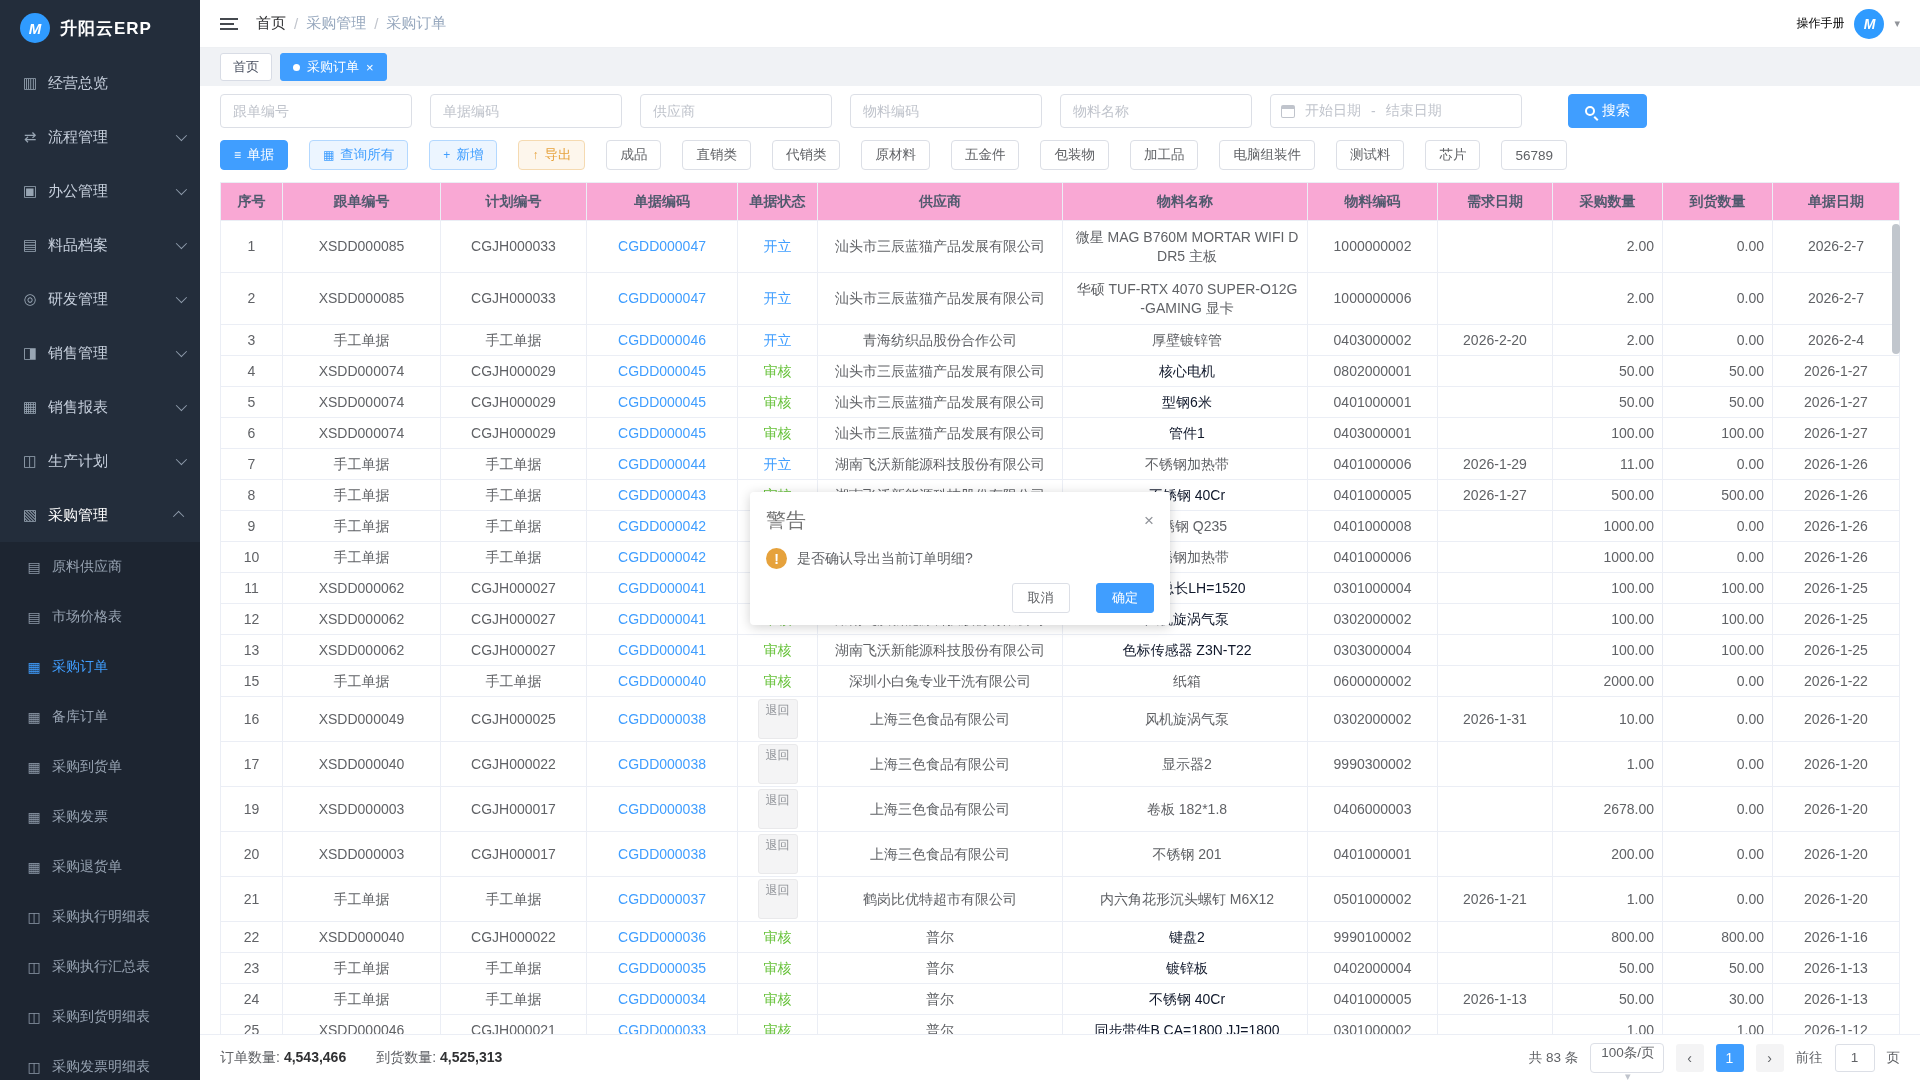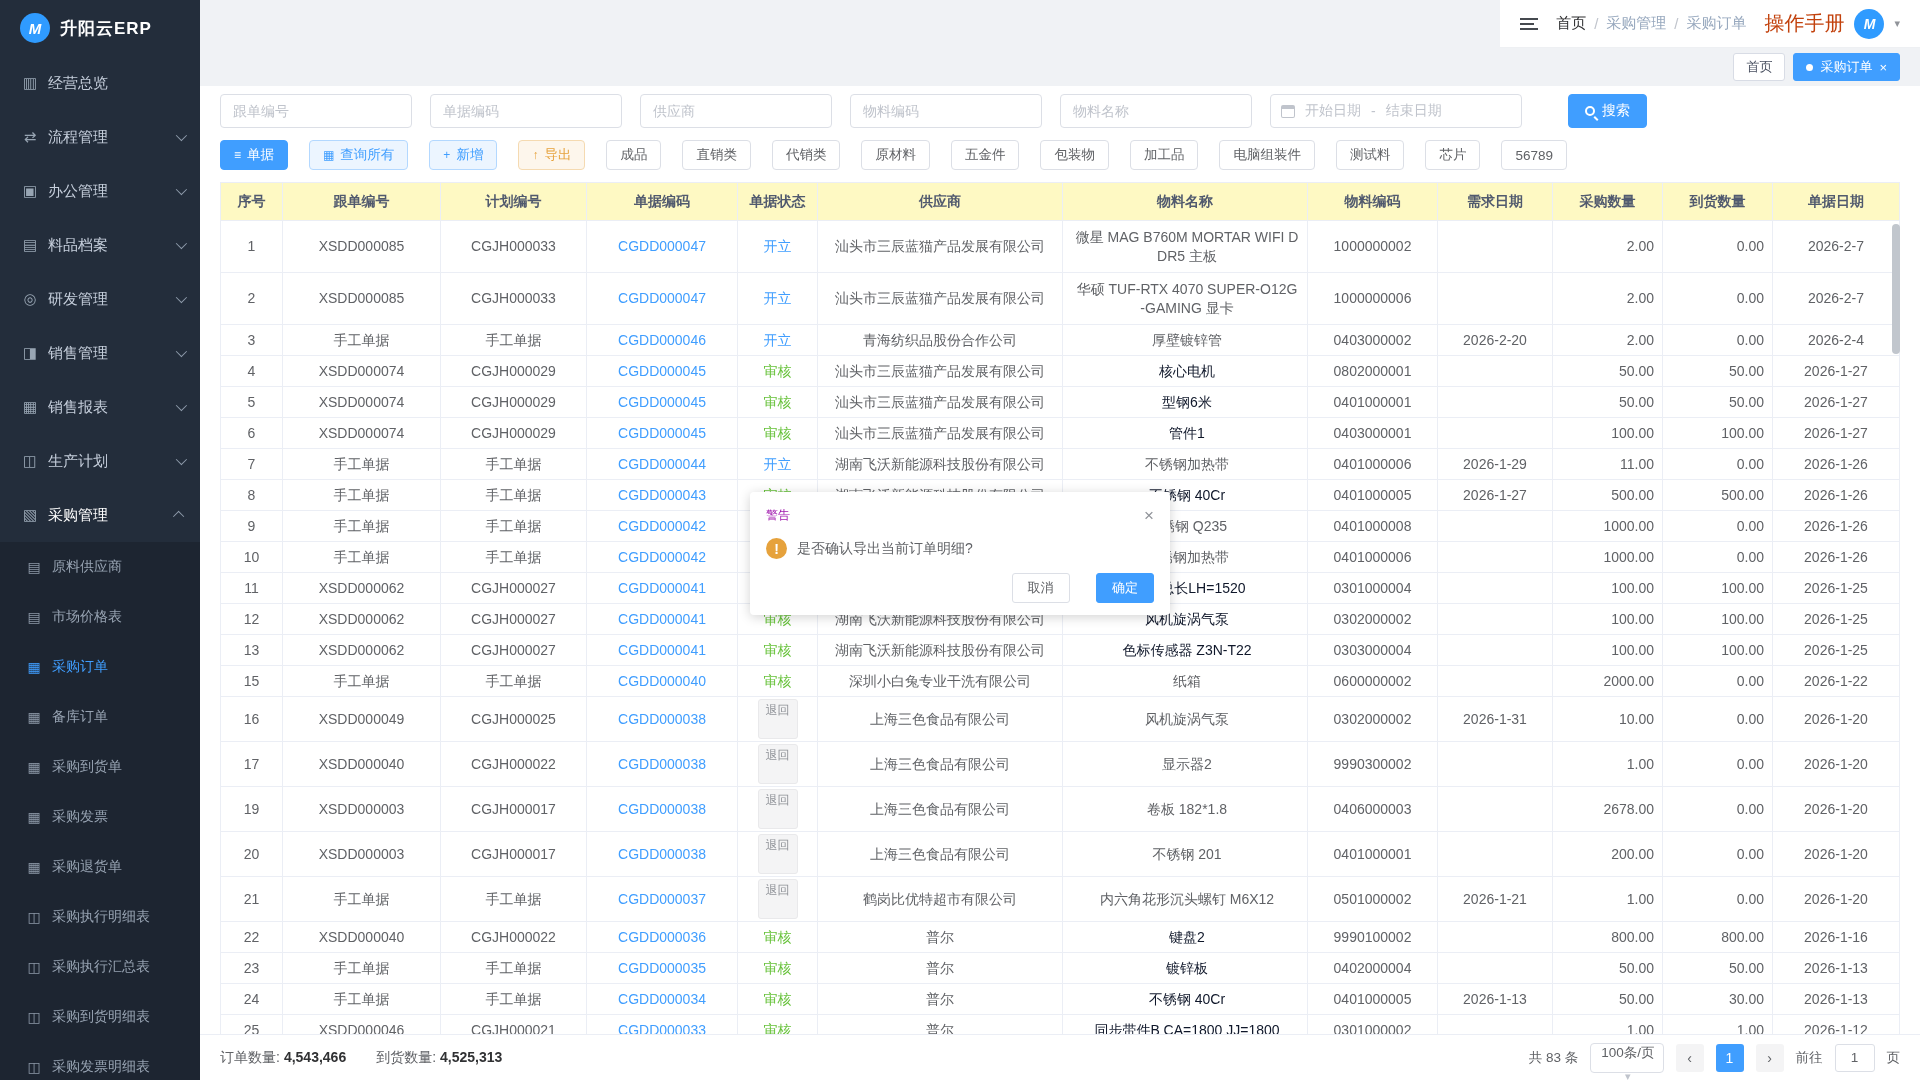--- a/index.html
+++ b/index.html
@@ -16,31 +16,31 @@
   .nav-item.active { color:#ffffff; }
   .chev { width:8px; height:8px; border-right:1.5px solid #8e9bab; border-bottom:1.5px solid #8e9bab; margin-left:auto; }
   .chev.down { transform:rotate(45deg) translateY(-2px); }
   .chev.up { transform:rotate(-135deg) translateY(-2px); }
   .subnav { background:#1d2531; }
   .subnav-item { height:50px; display:flex; align-items:center; padding-left:24px; color:#97a3b2; font-size:14px; cursor:pointer; }
   .subnav-item .sub-ico { width:20px; margin-right:8px; text-align:center; font-size:14px; color:#8d99a8; }
   .subnav-item.active, .subnav-item.active .sub-ico { color:#409eff; }
 
   
-  .main { flex:1; display:flex; flex-direction:column; min-width:0;align-items:flex-end; }
+  .main { flex:1; display:flex; flex-direction:column; min-width:0; }
   .topbar { height:48px; background:#fff; display:flex; align-items:center; padding:0 20px; gap:18px; border-bottom:1px solid #eef0f3; }
   .hamburger { display:inline-flex; flex-direction:column; gap:3px; cursor:pointer; }
   .hamburger i { display:block; width:18px; height:2px; background:#45494f; }
   .hamburger i:nth-child(2){ width:14px; }
   .breadcrumb { display:flex; align-items:center; gap:8px; font-size:15px; }
   .bc-item { color:#97a8be; }
   .bc-item.first { color:#303133; }
   .bc-sep { color:#c0c4cc; }
   .topbar-right { margin-left:auto; display:flex; align-items:center; gap:10px; }
-  .manual { font-size:20px; color:#c2410c; cursor:pointer; }
+  .manual { font-size:12px; color:#000000; cursor:pointer; }
   .avatar { width:30px; height:30px; border-radius:50%; background:#2f9bff; color:#fff; display:flex; align-items:center; justify-content:center; font-weight:bold; font-size:14px; font-style:italic; cursor:pointer; }
   .caret { color:#909399; font-size:11px; cursor:pointer; }
 
   .tabbar { height:38px; display:flex; align-items:center; gap:8px; padding:0 20px; background:#f0f2f5; }
   .tab { height:28px; display:inline-flex; align-items:center; padding:0 12px; background:#fff; border:1px solid #d8dce5; border-radius:3px; font-size:13px; color:#495060; cursor:pointer; gap:7px; }
   .tab.active { background:#409eff; border-color:#409eff; color:#fff; }
   .tab-dot { width:7px; height:7px; border-radius:50%; background:#fff; }
   .tab-close { font-size:13px; line-height:1; }
 
   .content { flex:1; background:#fff; display:flex; flex-direction:column; padding:8px 20px 0; min-height:0; }
@@ -59,21 +59,21 @@
   .toolbar { margin-top:12px; display:flex; align-items:center; gap:21px; height:30px; flex:0 0 auto; }
   .tbtn { height:30px; padding:0 13px; border-radius:4px; font-size:13.5px; display:inline-flex; align-items:center; gap:6px; border:1px solid #dcdfe6; background:#fff; color:#606266; cursor:pointer; font-family:inherit; white-space:nowrap; }
   .tbtn .tico { font-size:12px; }
   .tbtn.primary { background:#409eff; border-color:#409eff; color:#fff; }
   .tbtn.plain { background:#ecf5ff; border-color:#b3d8ff; color:#409eff; }
   .tbtn.warning { background:#fdf6ec; border-color:#f5dab1; color:#e6a23c; }
 
   
   .table-wrap { margin-top:12px; flex:1; min-height:0; overflow:hidden; position:relative; }
   table { width:100%; border-collapse:collapse; table-layout:fixed; border-top:1px solid #ebeef5; border-left:1px solid #ebeef5; }
-  th { height:38px; background:#fef9c3; border-right:1px solid #ebeef5; border-bottom:1px solid #ebeef5; font-size:14px; color:#515a6e; font-weight:bold; text-align:center; padding:0 6px; }
+  th { height:38px; background:#f9a8d4; border-right:1px solid #ebeef5; border-bottom:1px solid #ebeef5; font-size:14px; color:#515a6e; font-weight:bold; text-align:center; padding:0 6px; }
   td { border-right:1px solid #ebeef5; border-bottom:1px solid #ebeef5; font-size:14px; color:#606266; text-align:center; padding:2px 8px; line-height:1.35; overflow:hidden; }
   tr.r-norm td { height:31px; }
   tr.r-tall td { height:52px; }
   td.num { text-align:right; }
   td.link { color:#409eff; cursor:pointer; }
   td.mat { word-break:break-all;padding-left:12px; }
   .green { color:#0f172a; cursor:pointer; }
   .st-open { color:#409eff; }
   .st-audit { color:#67c23a; }
   .st-return { display:inline-block; color:#909399; background:#f4f4f5; border:1px solid #e9e9eb; border-radius:3px; padding:0 7px; height:40px; line-height:21px; font-size:12px; }
@@ -86,21 +86,21 @@
   .pager { margin-left:auto; display:flex; align-items:center; gap:12px; font-size:13.5px; color:#606266; }
   .psel { height:30px; border:1px solid #dcdfe6; border-radius:4px; display:inline-flex; align-items:center; padding:0 8px 0 10px; gap:8px; color:#606266; cursor:pointer;flex-direction:column; }
   .psel .sel-caret { color:#c0c4cc; font-size:11px; }
   .pg-btn { min-width:28px; height:28px; border-radius:3px; background:#f4f4f5; color:#606266; display:inline-flex; align-items:center; justify-content:center; font-size:14px; cursor:pointer; }
   .pg-btn.active { background:#409eff; color:#fff; }
   .goto { width:40px; height:28px; border:1px solid #dcdfe6; border-radius:3px; text-align:center; font-size:13.5px; color:#606266; outline:none; font-family:inherit; }
 
   
   .modal { position:absolute; left:750px; top:492px; width:420px; background:#fff; border-radius:4px; box-shadow:0 2px 12px rgba(0,0,0,0.18); z-index:20; padding-bottom:12px; }
   .modal-header { display:flex; align-items:center; justify-content:space-between; padding:15px 16px 8px; }
-  .modal-title { font-size:12px; color:#a21caf; }
+  .modal-title { font-size:20px; color:#737373; }
   .modal-close { color:#909399; font-size:17px; cursor:pointer; line-height:1; }
   .modal-body { display:flex; align-items:center; padding:6px 16px 14px; gap:10px; }
   .warn-ico { width:21px; height:21px; border-radius:50%; background:#e6a23c; color:#fff; font-weight:bold; font-size:14px; display:flex; align-items:center; justify-content:center; flex:0 0 21px; }
   .modal-msg { font-size:14px; color:#606266; }
   .modal-footer { text-align:right; padding:0 16px; }
   .mbtn { height:30px; padding:0 15px; border-radius:3px; font-size:13px; cursor:pointer; font-family:inherit; }
   .mbtn.default { background:#fff; border:1px solid #dcdfe6; color:#606266; margin-right:22px; }
   .mbtn.primary { background:#409eff; border:1px solid #409eff; color:#fff; }
 </style>
 </head>

